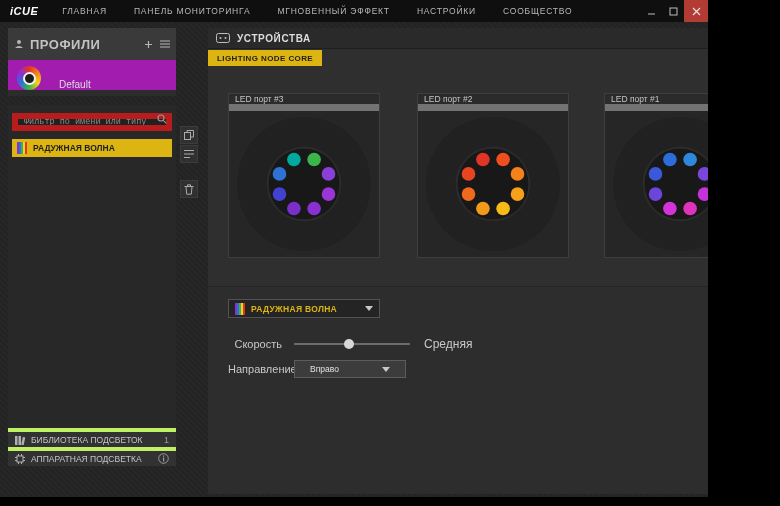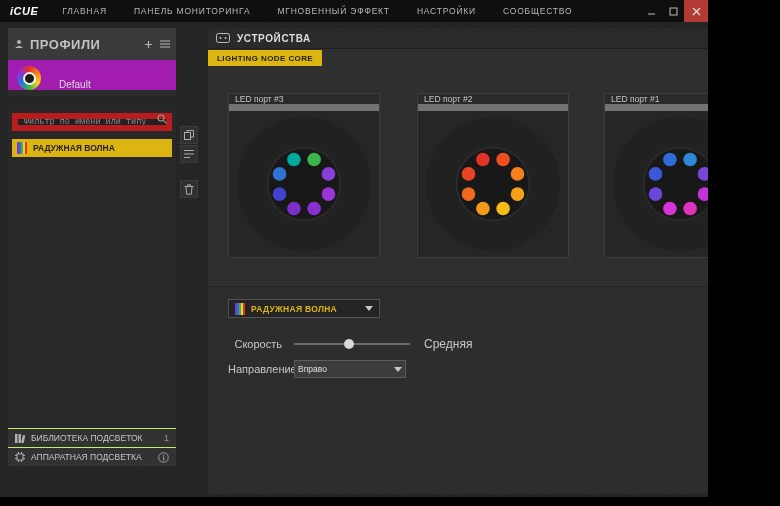--- a/index.html
+++ b/index.html
@@ -41,21 +41,21 @@
                align-items:center;gap:6px;padding:0 6px;font-size:8.5px;font-weight:bold;letter-spacing:.3px;}
   .search-wrap{margin:5px 4px 0 4px;position:relative;}
   .search-input{width:100%;height:18px;background:#212121;border:6px solid #b91c1c;color:#c4c4c4;
                 font-size:8.5px;padding:0 18px 0 6px;outline:none;font-family:Liberation Mono, monospace;}
   .search-input::placeholder{color:#8b8b8b;}
   .search-icon{position:absolute;right:5px;top:4px;}
   .effect-row{margin:8px 4px 0 4px;height:18px;background:var(--accent);color:#1f1f1f;display:flex;
               align-items:center;gap:6px;padding:0 5px;font-size:8.5px;font-weight:bold;}
   .rainbow-chip{width:10px;height:12px;flex:0 0 10px;
       background:linear-gradient(90deg,#8a2fd8 0 20%,#2f6fd8 20% 40%,#3bb54a 40% 60%,#f5d21b 60% 80%,#e23327 80% 100%);}
-  .side-bottom{position:absolute;left:0;right:0;height:19px;background:#323232;border-top:1px solid #bef264;
+  .side-bottom{position:absolute;left:0;right:0;height:19px;background:#323232;border-top:4px solid #bef264;
                display:flex;align-items:center;gap:6px;padding:0 7px;color:#c6c6c6;font-size:8.5px;}
   .side-bottom .right{margin-left:auto;color:#9a9a9a;font-size:9px;display:flex;align-items:center;}
 
   
   .tools{position:absolute;left:180px;top:126px;width:18px;}
   .tool-btn{width:18px;height:18px;background:#303030;border:1px solid #3c3c3c;margin-bottom:1px;
             display:flex;align-items:center;justify-content:center;}
   .tool-btn.trash{margin-top:17px;}
 
   
@@ -80,21 +80,21 @@
   .ctrl{position:absolute;left:20px;top:50px;display:grid;grid-template-columns:66px auto;
         row-gap:9px;align-items:center;}
   .ctrl-label{color:#c8c8c8;font-size:11px;text-align:right;padding-right:12px;white-space:nowrap;}
   .speed-row{display:flex;align-items:center;gap:14px;}
   .slider{position:relative;width:116px;height:12px;}
   .slider .track{position:absolute;left:0;right:0;top:5px;height:2px;background:#6b6b6b;}
   .slider .thumb{position:absolute;top:1px;width:10px;height:10px;border-radius:50%;background:#d8d8d8;
                  transform:translateX(-50%);}
   .speed-value{color:#c8c8c8;font-size:12px;}
   .select{width:112px;height:18px;background:#3c3c3c;border:1px solid #5c5c5c;color:#e0e0e0;font-size:8.5px;
-          display:flex;align-items:center;justify-content:space-between;padding:0 3px;}
+          display:flex;align-items:center;justify-content:space-between;padding:0 15px;}
 
   .icon-svg{display:block;}
 </style>
 </head>
 <body>
 
 <div class="app">
 
   <div class="topbar">
     <div class="logo">iCUE</div>

